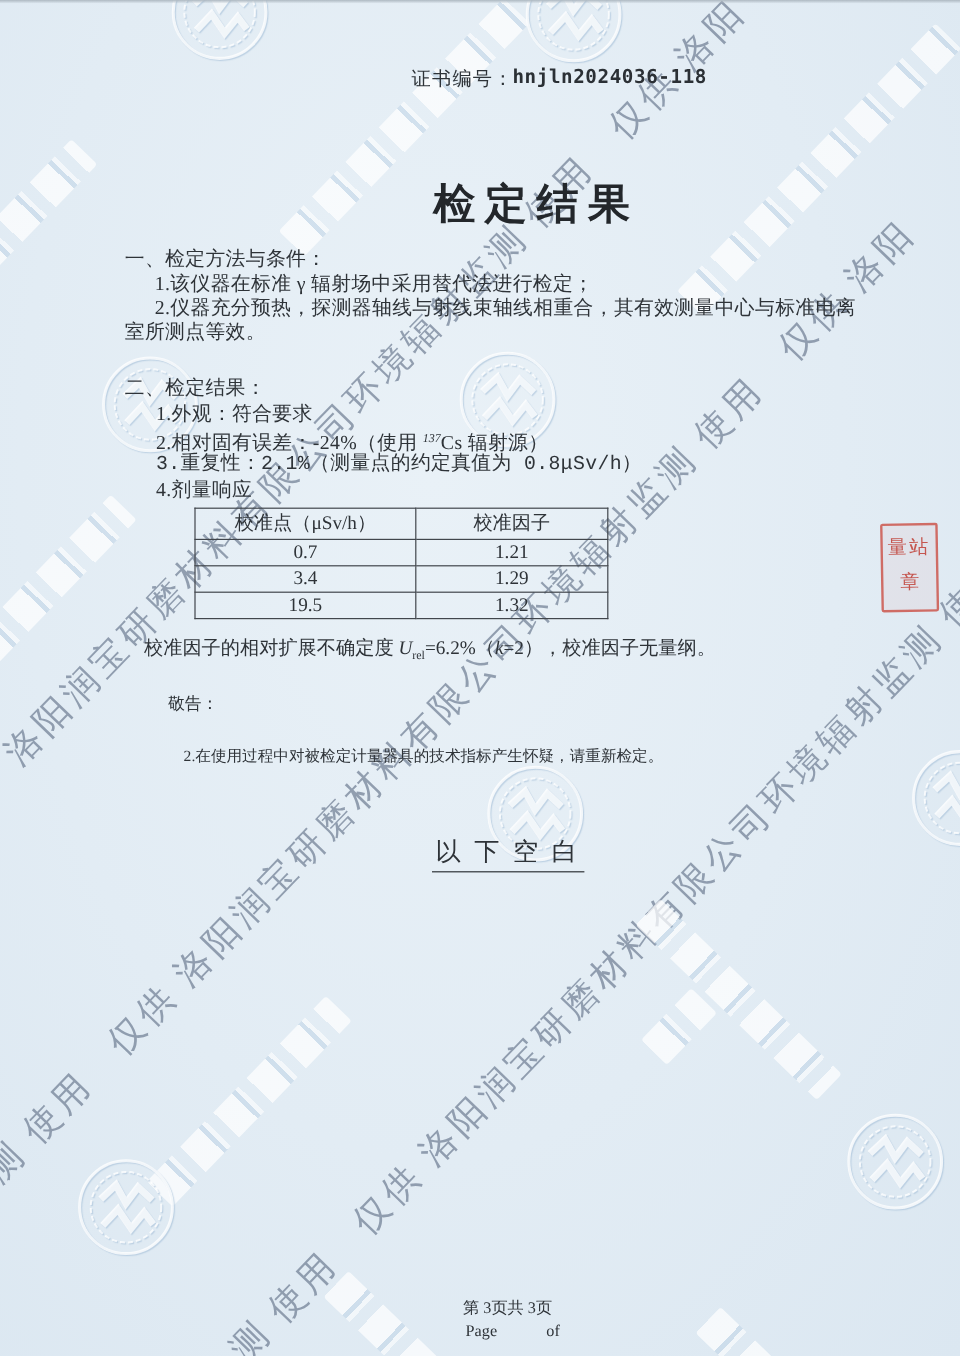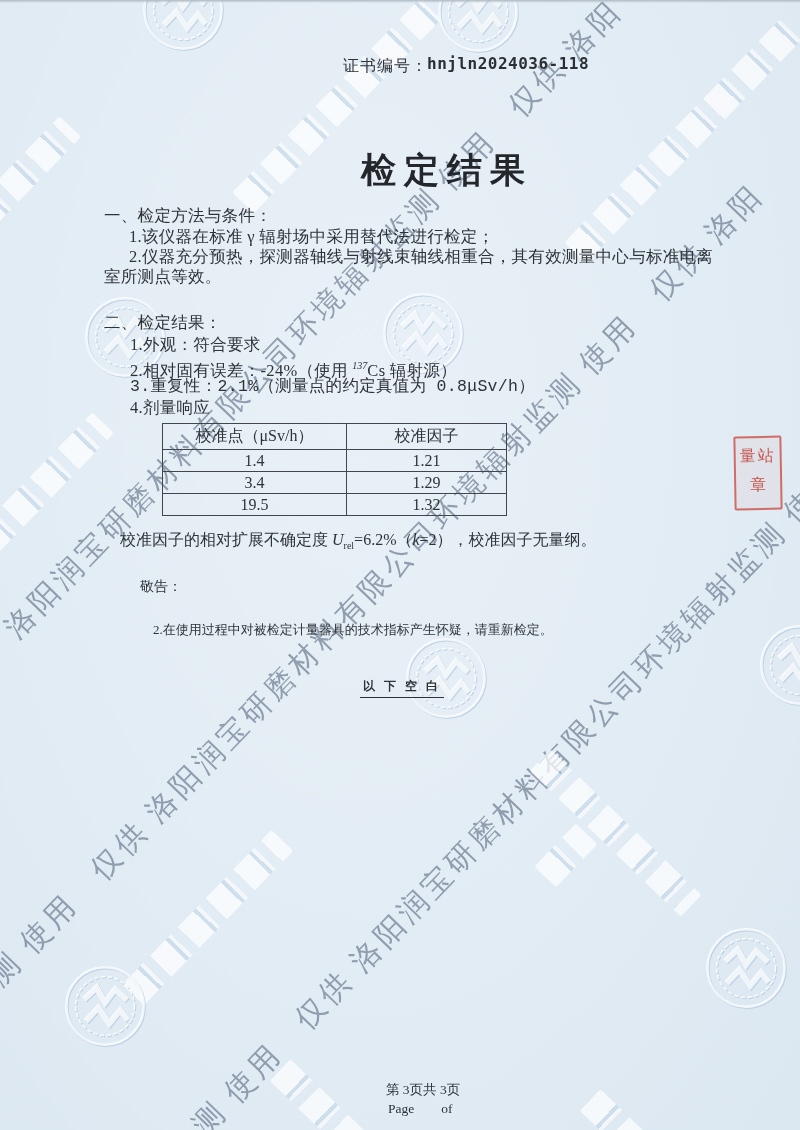--- a/index.html
+++ b/index.html
@@ -51,24 +51,24 @@
   .cal-table th,.cal-table td{border:1.6px solid #41464c;font-weight:400;
        text-align:center;padding:0;}
   .cal-table th{width:183px;height:25px;}
   .cal-table th+th{width:159px;}
   .cal-table td{height:21px;}
   .uncert{top:530px;left:120px;font-size:16px;}
   .uncert i{font-family:"Liberation Serif",serif;}
   .notice-head{top:578px;left:140px;font-size:14px;}
   .notice-item1{top:605px;left:153px;font-size:13px;}
   .notice-item2{top:621px;left:153px;font-size:13px;}
-  .blank-line{top:678px;left:360px;font-size:12px;letter-spacing:3px;
-       border-bottom:1.4px solid #2e3338;padding:0 3px 2px 3px;font-weight:bold;}
+  .blank-line{top:696px;left:360px;font-size:21px;letter-spacing:3px;
+       border-bottom:1.4px solid #2e3338;padding:0 3px 2px 3px;}
   .footer-cn{top:1081px;left:423px;transform:translateX(-50%);font-size:13.5px;}
-  .footer-en{top:1101px;left:388px;font-size:13.5px;display:flex;gap:27px;justify-content:center;}
+  .footer-en{top:1101px;left:388px;font-size:13.5px;display:flex;gap:41px;justify-content:center;}
 
   
   .stamp{position:absolute;top:436px;left:734px;width:44px;height:70px;z-index:3;
        border:2px solid rgba(201,62,50,.72);border-radius:2px;
        background:rgba(225,120,110,.07);transform:rotate(-1deg);
        color:rgba(190,55,45,.82);font-size:16px;text-align:center;}
   .stamp .r1{margin-top:8px;letter-spacing:2px;}
   .stamp .r2{margin-top:8px;}
 </style>
 </head>
@@ -151,21 +151,21 @@
     <div class="abs t16 it2c">3.重复性：2.1%（测量点的约定真值为 0.8μSv/h）</div>
     <div class="abs t16 it2d">4.剂量响应</div>
 
     <table class="cal-table">
       <tbody>
           <tr>
         <th>校准点（μSv/h）</th>
         <th>校准因子</th>
       </tr>
       <tr>
-        <td>1.4</td>
+        <td>0.7</td>
         <td>1.21</td>
       </tr>
       <tr>
         <td>3.4</td>
         <td>1.29</td>
       </tr>
       <tr>
         <td>19.5</td>
         <td>1.32</td>
       </tr>

